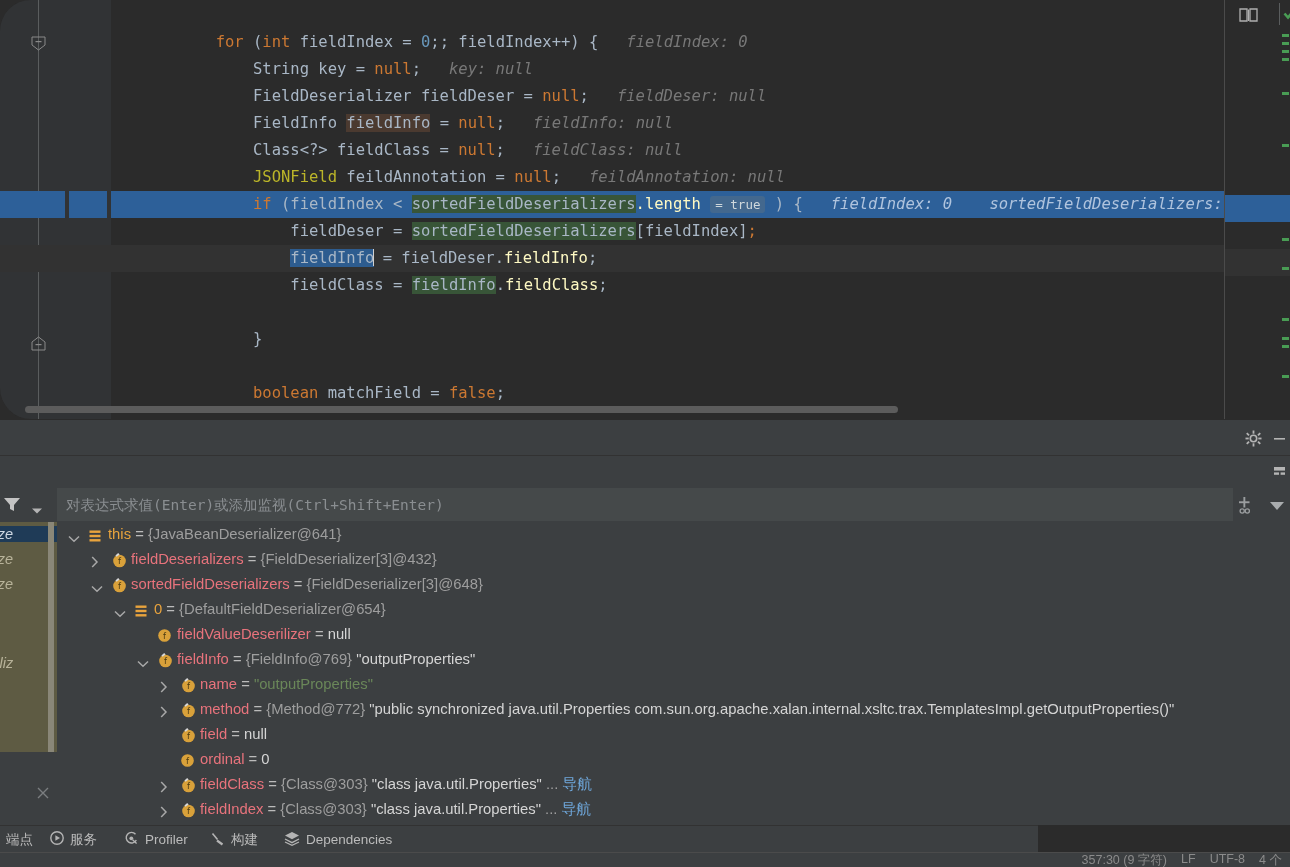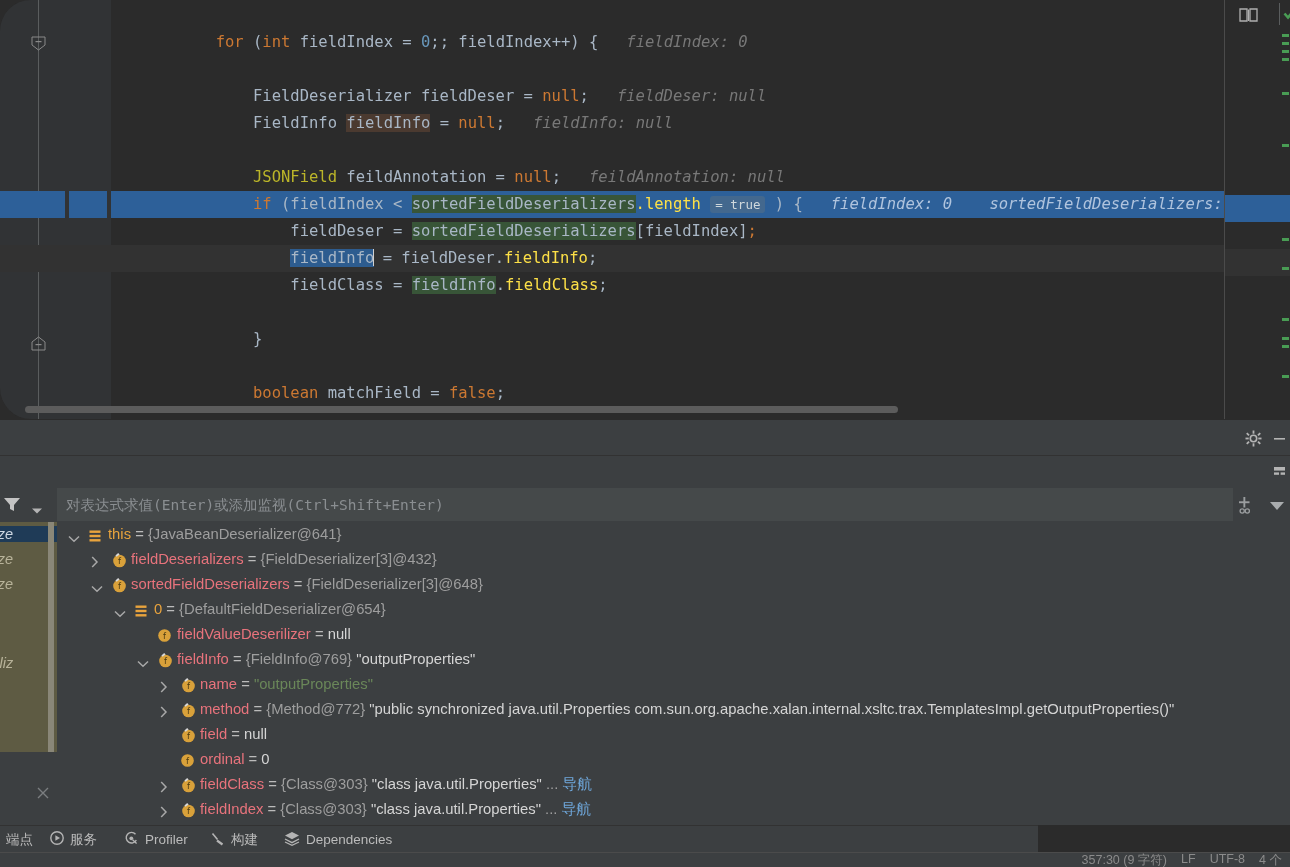--- a/index.html
+++ b/index.html
@@ -59,21 +59,21 @@
     white-space: pre;
     color: #a9b7c6;
   }
   .cline .txt { position: absolute; left: 141px; top: 0; white-space: pre; }
   .cline.sel { background: #2d6099; }
   .cline.cursorline { background: #323232; }
   .cline.sel .txt { color: #d4dbe3; }
   .kw { color: #cc7832; }
   .num { color: #6897bb; }
   .anno { color: #bbb529; }
-  .fld { color: #fde047; text-align: center; }
+  .fld { color: #fef9c3; text-align: center; }
   .plain { color: #a9b7c6; }
   .hint { color: #787878; font-style: italic; }
   .sel .hint { color: #b0c4de; font-style: italic; }
   .hl-green { background: #385538; }
   .hl-brown { background: #4b3a30; }
   .hl-blue { background: #2d5c8f; }
   .inline-val {
     background: #43688e; color: #cfd8dc; border-radius: 3px;
     padding: 1px 5px; font-size: 12.5px; font-style: normal;
   }
@@ -243,22 +243,24 @@
         <rect x="7" y="15" width="5" height="1.6" fill="#c9c9c9"></rect>
       </svg>
     </div>
 
     <div class="ed-stripe-col"></div>
     <div class="ed-stripe-col2"></div>
     <div class="ed-stripe-col3"></div>
 
     <div class="code-area" id="code-area">
         <div class="cline" style="top: 29px;"><span class="txt"><span class="plain">        </span><span class="kw">for</span><span class="plain"> (</span><span class="kw">int</span><span class="plain"> fieldIndex = </span><span class="num">0</span><span class="plain">;; fieldIndex++) {</span><span class="hint">   fieldIndex: 0</span></span></div>
+        <div class="cline" style="top: 56px;"><span class="txt"><span class="plain">            String key = </span><span class="kw">null</span><span class="plain">;</span><span class="hint">   key: null</span></span></div>
         <div class="cline" style="top: 83px;"><span class="txt"><span class="plain">            FieldDeserializer fieldDeser = </span><span class="kw">null</span><span class="plain">;</span><span class="hint">   fieldDeser: null</span></span></div>
         <div class="cline" style="top: 110px;"><span class="txt"><span class="plain">            FieldInfo </span><span class="plain hl-brown">fieldInfo</span><span class="plain"> = </span><span class="kw">null</span><span class="plain">;</span><span class="hint">   fieldInfo: null</span></span></div>
+        <div class="cline" style="top: 137px;"><span class="txt"><span class="plain">            Class&lt;?&gt; fieldClass = </span><span class="kw">null</span><span class="plain">;</span><span class="hint">   fieldClass: null</span></span></div>
         <div class="cline" style="top: 164px;"><span class="txt"><span class="plain">            </span><span class="anno">JSONField</span><span class="plain"> feildAnnotation = </span><span class="kw">null</span><span class="plain">;</span><span class="hint">   feildAnnotation: null</span></span></div>
         <div class="cline sel" style="top: 191px;"><div class="sel-overlay-left"></div><div class="sel-stripe-gap" style="left: 65px; width: 4px;"></div><div class="sel-stripe-gap" style="left: 107px; width: 4px;"></div><span class="txt"><span class="plain">            </span><span class="kw">if</span><span class="plain"> (fieldIndex &lt; </span><span class="plain hl-green">sortedFieldDeserializers</span><span class="fld">.length</span> <span class="inline-val">= true</span> <span class="plain">) {</span><span class="hint">   fieldIndex: 0    sortedFieldDeserializers: FieldDes</span></span></div>
         <div class="cline cursorline" style="top: 245px;"><span class="txt"><span class="plain">                </span><span class="plain hl-blue">fieldInfo</span><span class="caret"></span><span class="plain"> = fieldDeser.</span><span class="fld">fieldInfo</span><span class="plain">;</span></span></div>
         <div class="cline" style="top: 218px;"><span class="txt"><span class="plain">                fieldDeser = </span><span class="plain hl-green">sortedFieldDeserializers</span><span class="plain">[fieldIndex]</span><span class="kw">;</span></span></div>
         <div class="cline" style="top: 272px;"><span class="txt"><span class="plain">                fieldClass = </span><span class="plain hl-green">fieldInfo</span><span class="plain">.</span><span class="fld">fieldClass</span><span class="plain">;</span></span></div>
         <div class="cline" style="top: 326px;"><span class="txt"><span class="plain">            }</span></span></div>
         <div class="cline" style="top: 353px;"><span class="txt"></span></div>
         <div class="cline" style="top: 380px;"><span class="txt"><span class="plain">            </span><span class="kw">boolean</span><span class="plain"> matchField = </span><span class="kw">false</span><span class="plain">;</span></span></div>
       </div>
 

